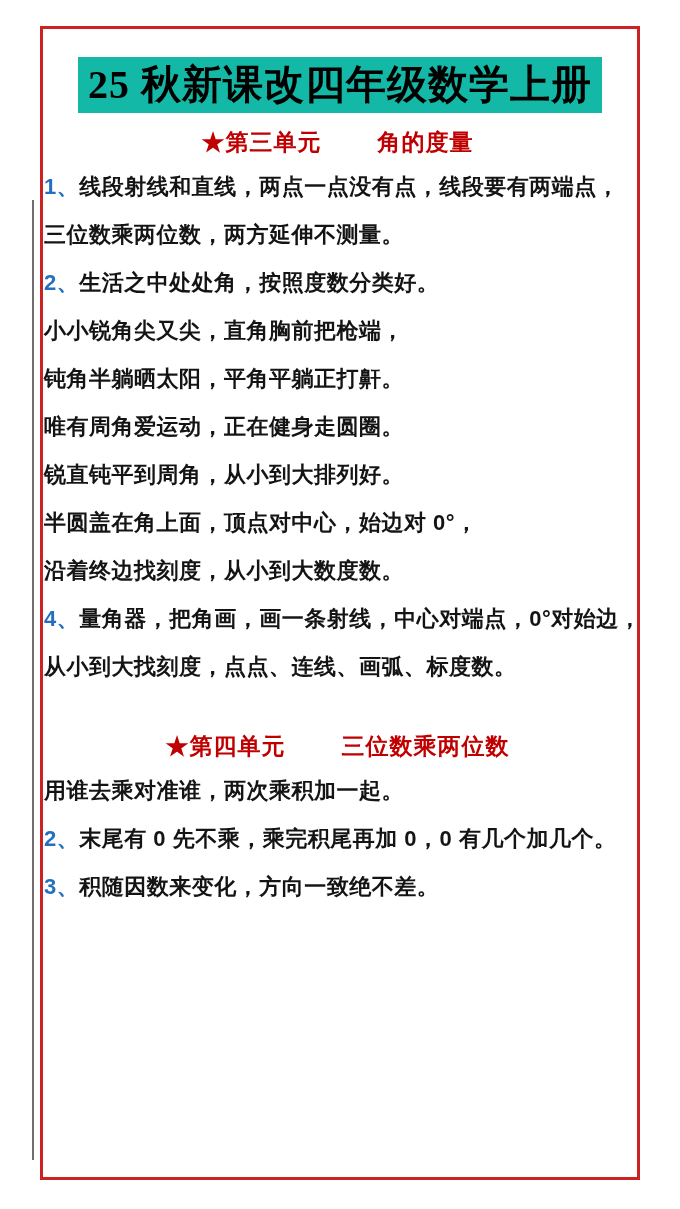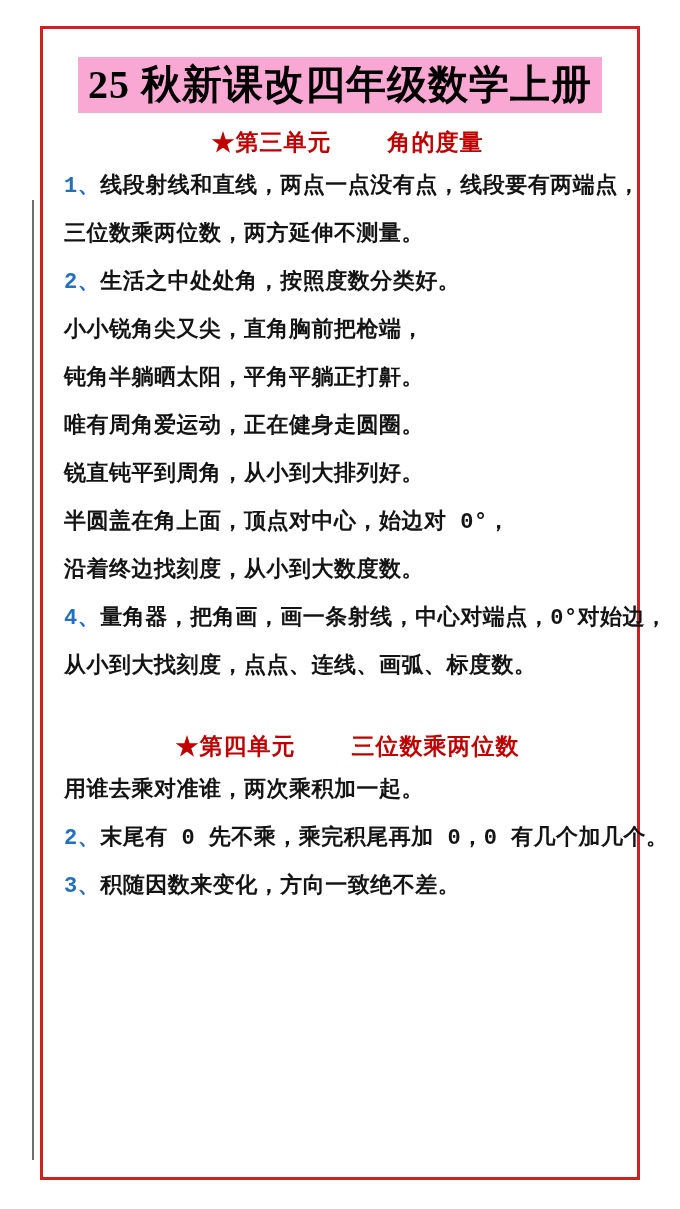--- a/index.html
+++ b/index.html
@@ -31,41 +31,41 @@
     width: 2px;
     height: 960px;
     background: rgba(70, 60, 60, 0.75);
   }
   .title-wrap {
     text-align: center;
     margin-top: 28px;
   }
   .title-highlight {
     display: inline-block;
-    background: #f9a8d4;
+    background: #14b8a6;
     color: #000000;
     font-family: "Liberation Serif", serif;
     font-weight: bold;
     font-size: 40px;
     line-height: 48px;
     padding: 4px 10px;
     letter-spacing: 1px;
   }
   .subtitle {
     text-align: center;
     margin-top: 5px;
     color: #2121d8;
     font-family: "Liberation Serif", serif;
     font-weight: bold;
     font-size: 37px;
     line-height: 50px;
     letter-spacing: 3px;
   }
   .sections {
-    padding: 0 6px 0 21px;
+    padding: 0 6px 0 1px;
   }
   section + section {
     margin-top: 40px;
   }
   .sec-heading {
     margin: 14px 0 0 0;
     text-align: center;
     color: #c00000;
     font-size: 23px;
     line-height: 30px;
@@ -79,21 +79,20 @@
     margin-top: 6px;
   }
   .line {
     margin: 0;
     font-size: 22px;
     line-height: 48px;
     font-weight: bold;
     color: #141414;
     letter-spacing: 0.5px;
     white-space: nowrap;
-    font-family: Liberation Mono, monospace;
   }
   .num {
     color: #2470c0;
   }
 </style>
 </head>
 <body>
 
 <div class="scan-line"></div>
 

